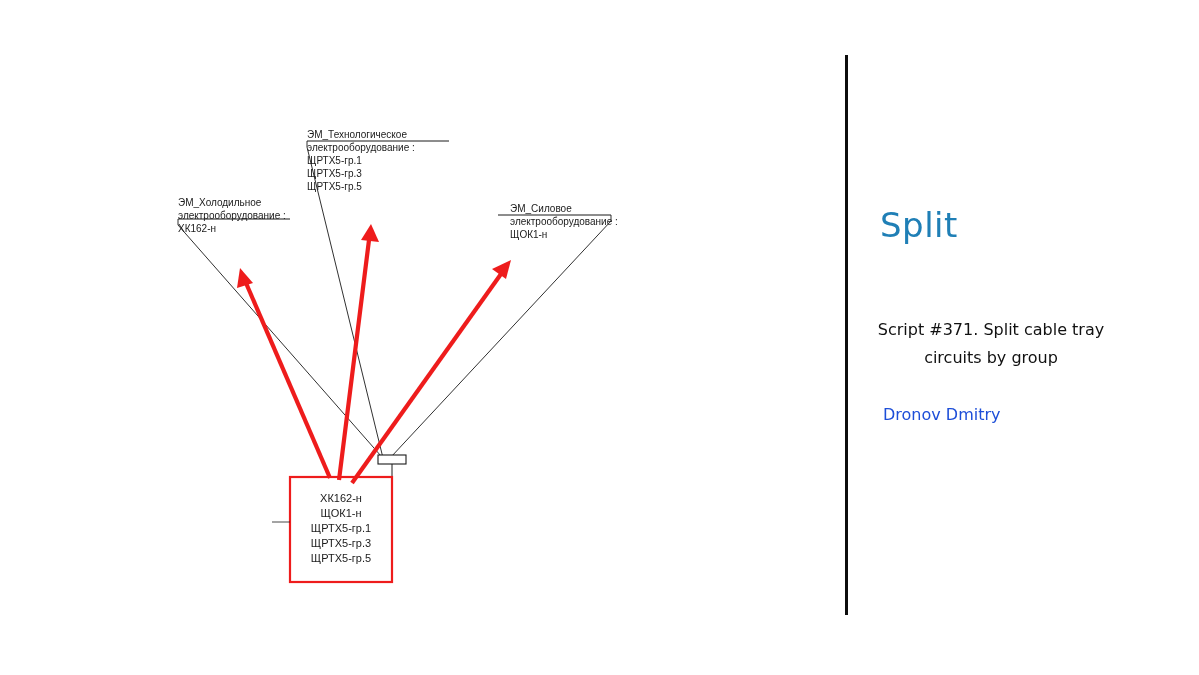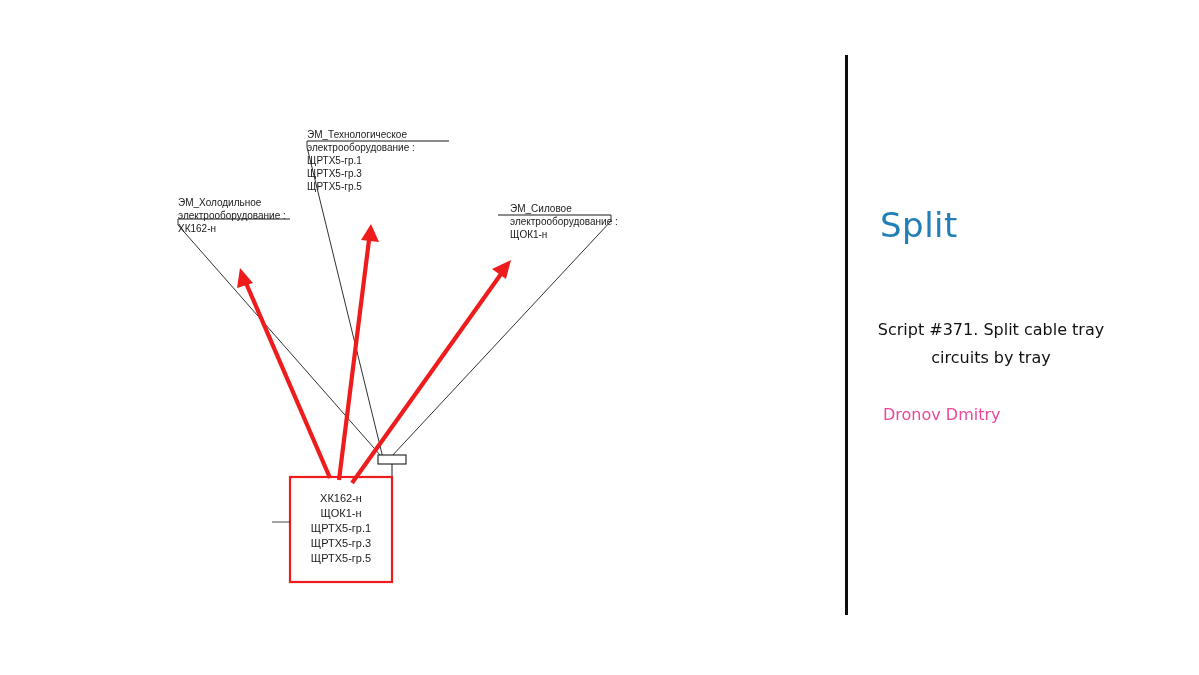--- a/index.html
+++ b/index.html
@@ -91,21 +91,21 @@
     line-height: 28px;
     color: #111111;
     font-family: "DejaVu Sans", sans-serif;
     margin-top: 20px;
   }
   #author {
     position: absolute;
     left: 38px;
     top: 350px;
     font-size: 16px;
-    color: #ec4899;
+    color: #1d4ed8;
     font-family: "DejaVu Sans", sans-serif;
   }
 </style>
 </head>
 <body>
 
 <div id="slide">
 
   <div id="diagram">
 
@@ -172,19 +172,19 @@
 
   </div>
 
   <div id="divider"></div>
 
   <div id="right-panel">
     <div id="title">Split</div>
 
     <div id="subtitle">
       <div>Script #371. Split cable tray</div>
-      <div>circuits by tray</div>
+      <div>circuits by group</div>
     </div>
 
     <div id="author">Dronov Dmitry</div>
   </div>
 
 </div>
 
 </body></html>

